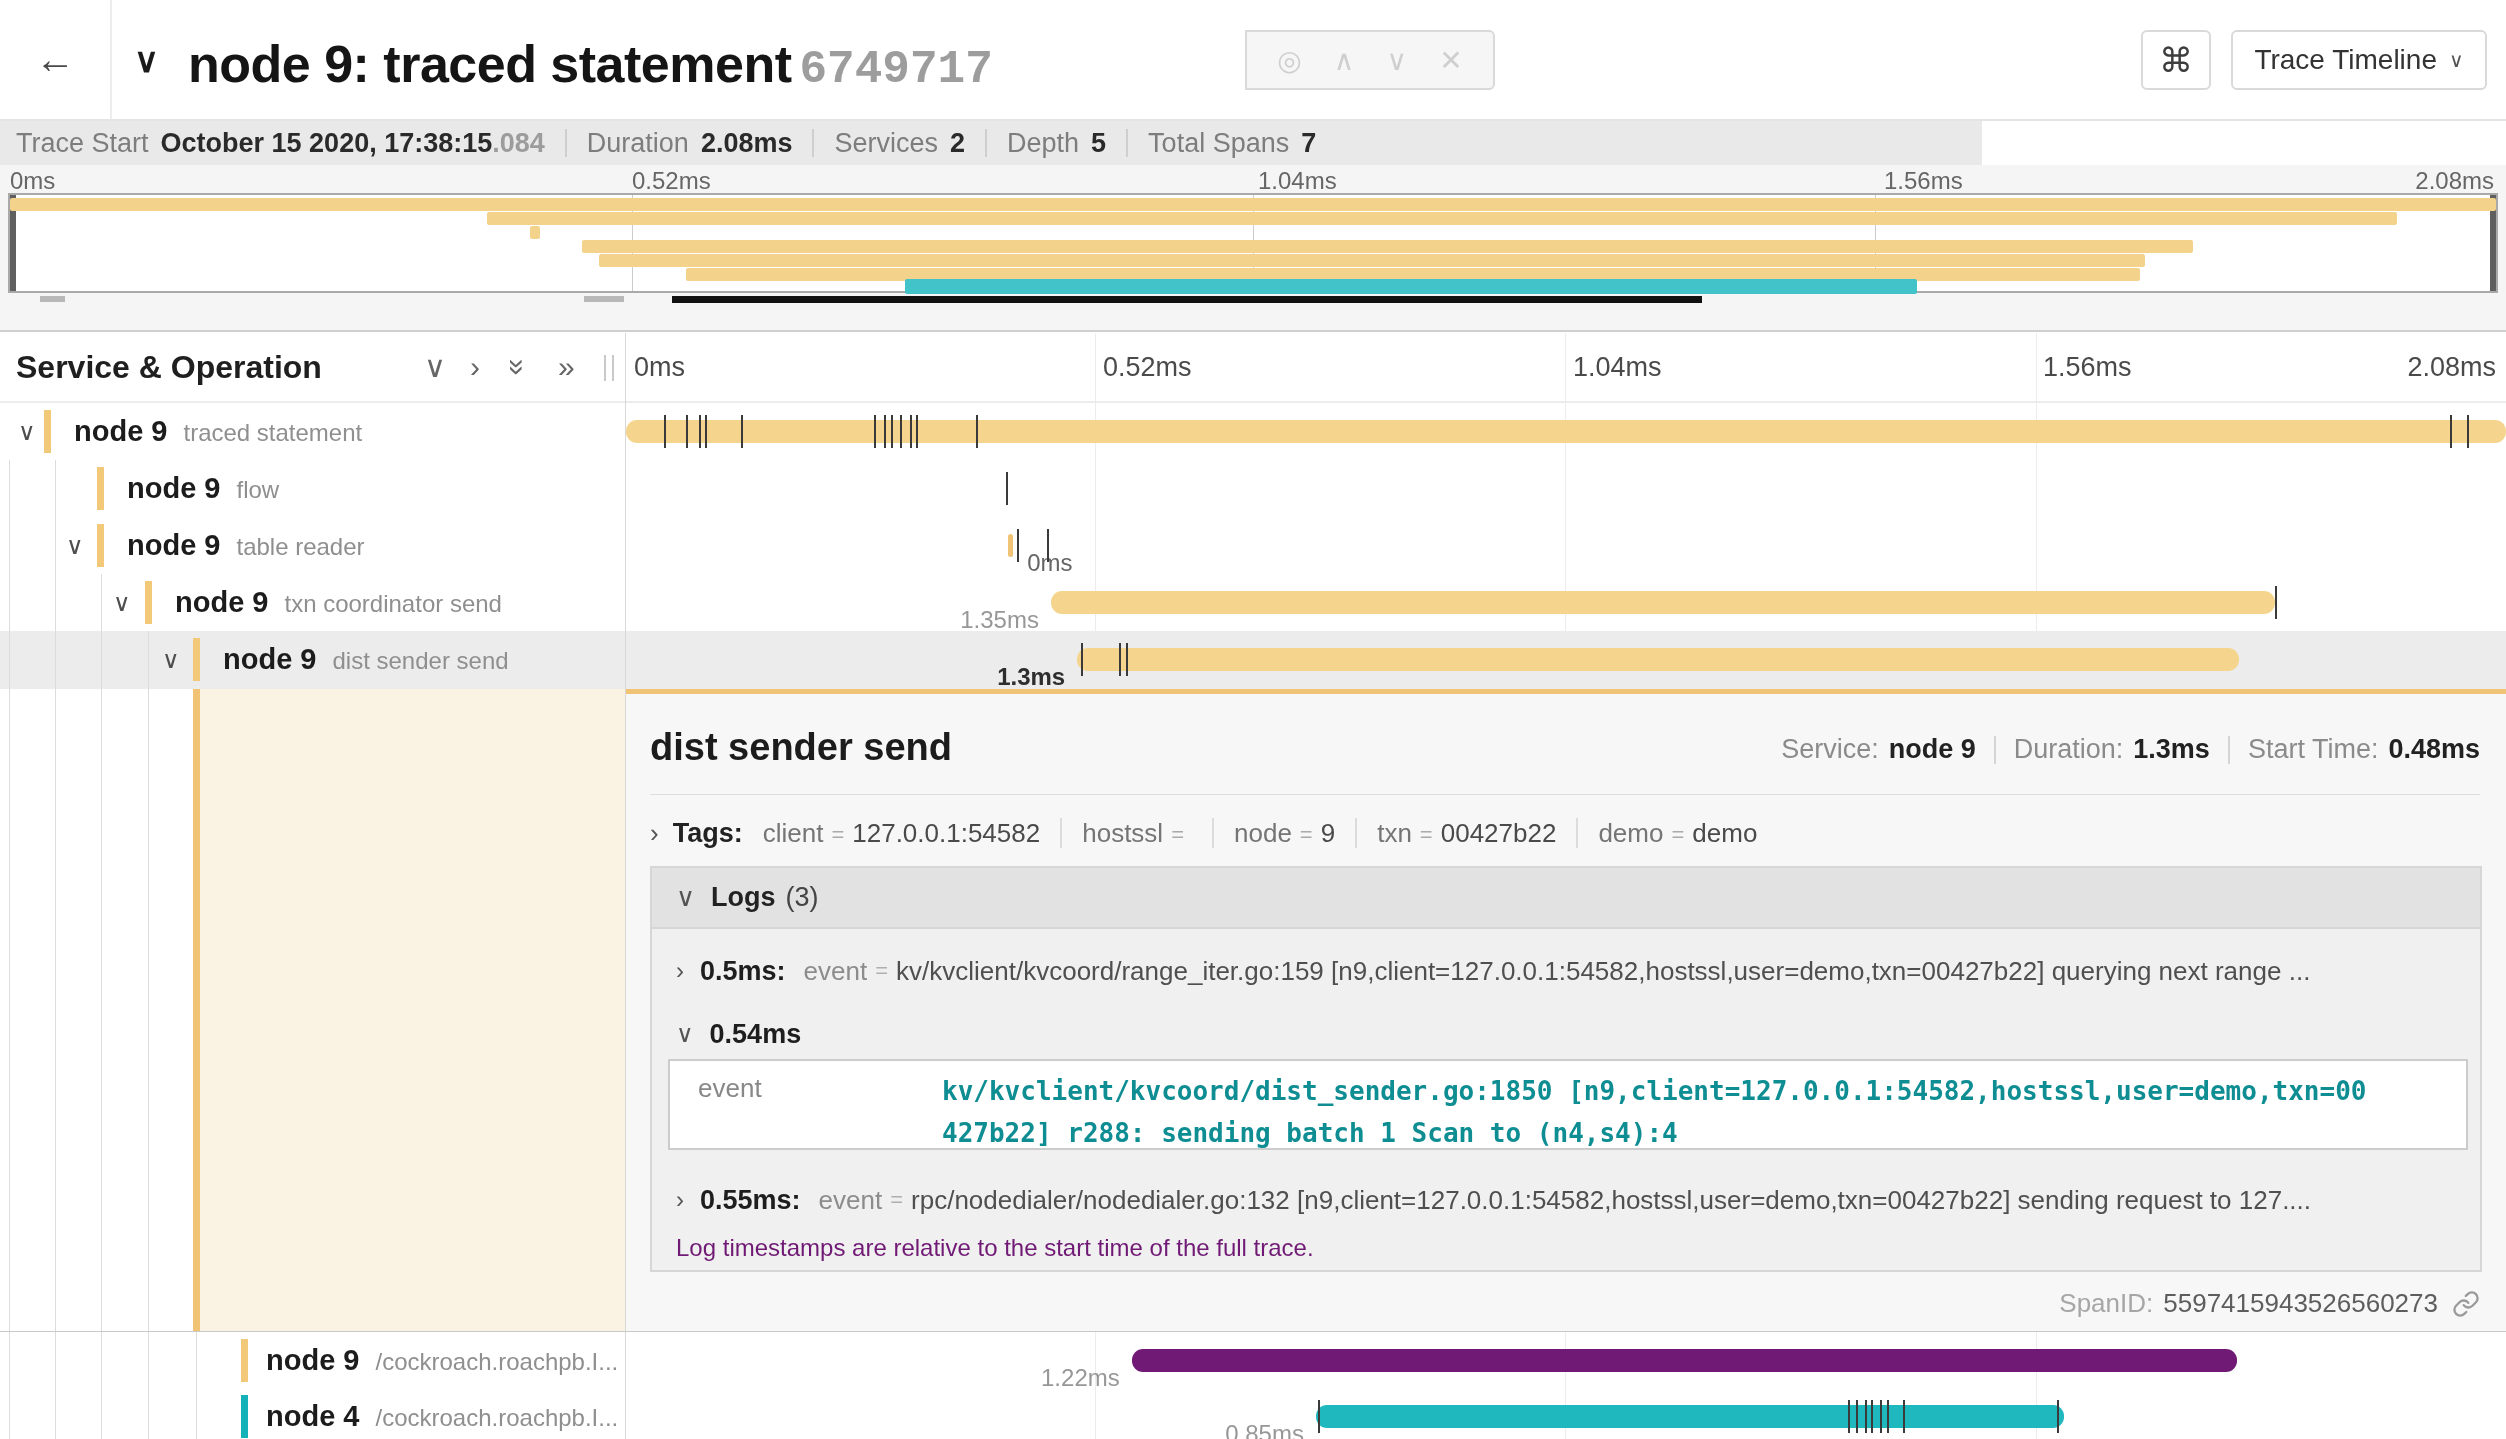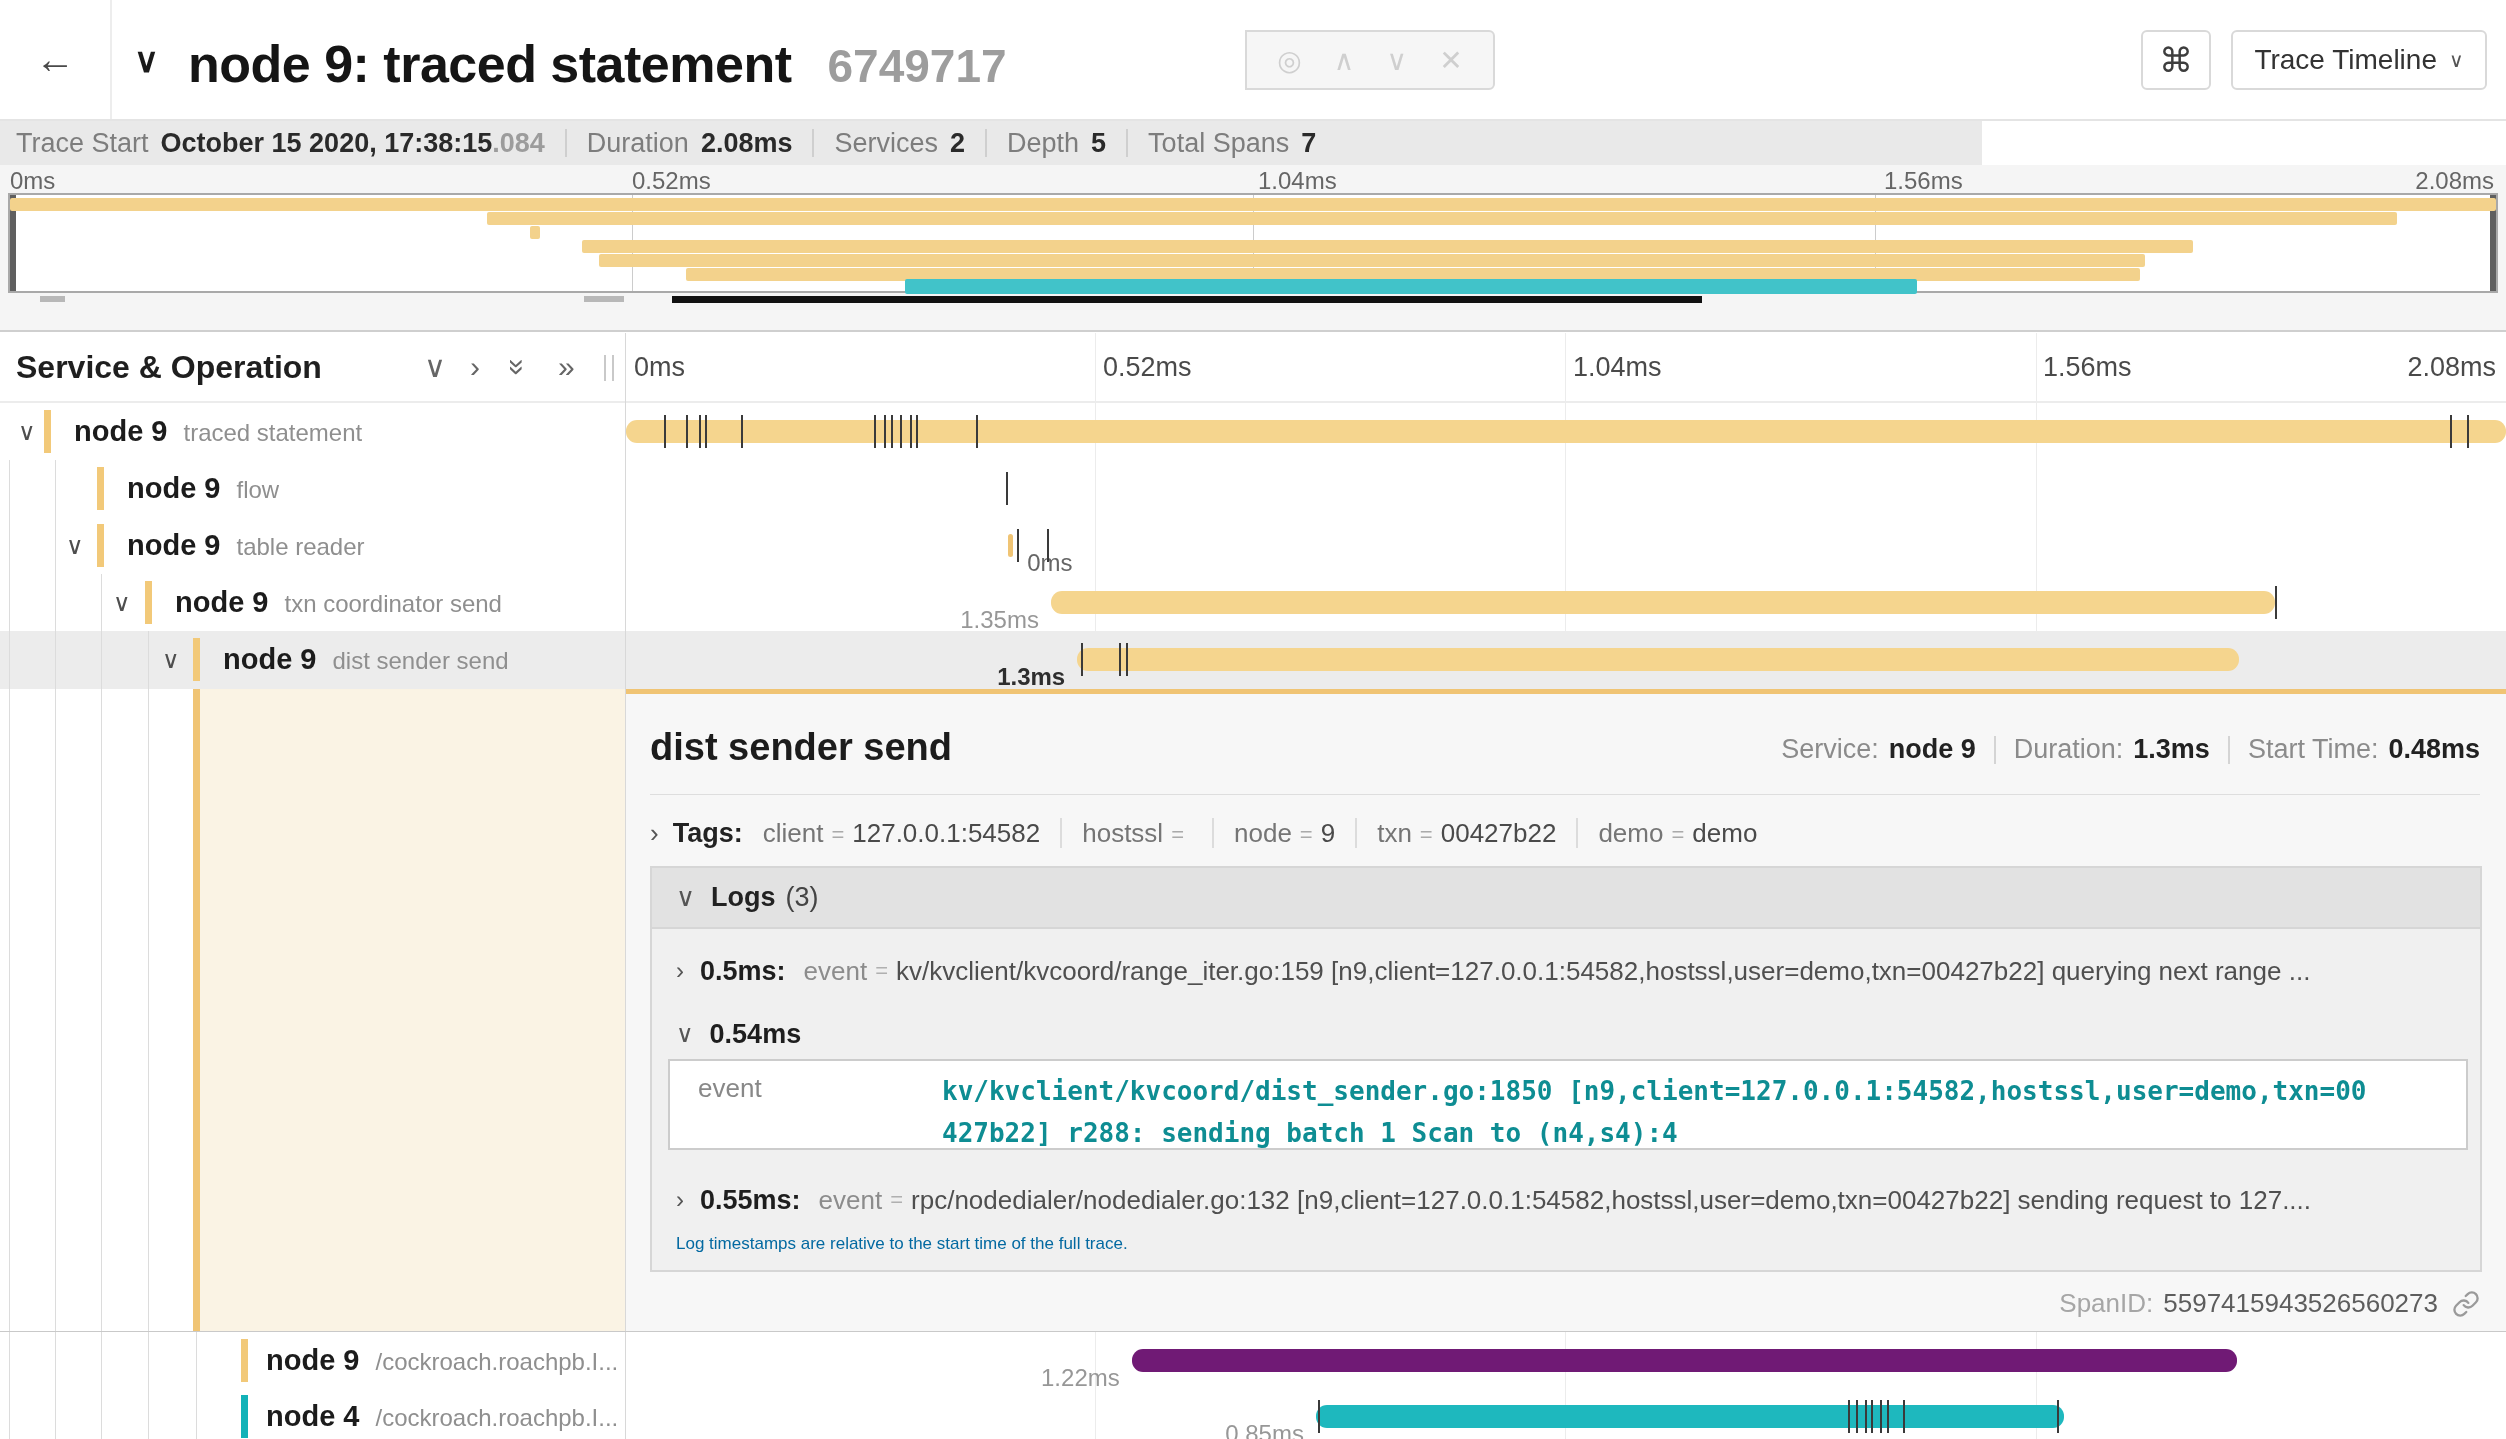--- a/index.html
+++ b/index.html
@@ -9,21 +9,21 @@
   .abs { position:absolute; }
 
   
   .topbar { left:0; top:0; width:2506px; height:121px; background:#fff; border-bottom:2px solid #e4e4e4; }
   .back-btn { left:0; top:0; width:112px; height:119px; border-right:2px solid #ededed;
               display:flex; align-items:center; justify-content:center; font-size:40px; color:#4a4a4a; cursor:pointer; }
   .title-collapse { left:134px; top:0; height:119px; display:flex; align-items:center; font-size:34px; font-weight:bold; color:#1a1a1a; cursor:pointer; }
   .trace-title { left:188px; top:0; height:119px; display:flex; align-items:baseline; }
   .trace-title-inner { display:flex; align-items:baseline; margin-top:34px; }
   .trace-title .t { font-size:52px; font-weight:bold; color:#151515; letter-spacing:-0.5px; }
-  .trace-title .id { font-size:46px; font-weight:bold; color:#9d9d9d; margin-left:36px; }
+  .trace-title .id { font-size:46px; font-weight:bold; color:#9d9d9d; margin-left:8px;font-family:Liberation Mono, monospace; }
   .find-wrap { left:1245px; top:30px; height:60px; display:flex; }
   .find-input { width:630px; height:60px; border:2px solid #d9d9d9; border-right:none; border-radius:6px 0 0 6px;
                 font-size:27px; padding:0 20px; color:#444; outline:none; background:#fff; font-family:"Liberation Sans",sans-serif; }
   .find-input::placeholder { color:#c3c3c3; }
   .find-suffix { width:250px; height:60px; border:2px solid #d9d9d9; border-radius:0 6px 6px 0; background:#f6f6f6;
                  display:flex; align-items:center; justify-content:space-around; padding:0 14px; }
   .find-suffix span { color:#cfcfcf; font-size:28px; cursor:pointer; }
   .kbd-btn { left:2141px; top:30px; width:70px; height:60px; border:2px solid #d9d9d9; border-radius:6px; background:#fff;
              display:flex; align-items:center; justify-content:center; font-size:34px; color:#3d3d3d; cursor:pointer; }
   .view-btn { left:2231px; top:30px; width:256px; height:60px; border:2px solid #d9d9d9; border-radius:6px; background:#fff;
@@ -106,21 +106,21 @@
   .log-row { position:absolute; left:24px; right:20px; height:50px; display:flex; align-items:center; cursor:pointer; white-space:nowrap; overflow:hidden; }
   .log-row .chev { font-size:24px; color:#555; margin-right:16px; flex:none; }
   .log-row .time { font-size:27px; font-weight:bold; color:#1e1e1e; margin-right:18px; flex:none; }
   .log-row .k { font-size:26px; color:#8c8c8c; flex:none; }
   .log-row .eq { font-size:22px; color:#b0b0b0; margin:0 8px; flex:none; }
   .log-row .v { font-size:26px; color:#4f4f4f; overflow:hidden; }
   .event-box { position:absolute; left:16px; top:191px; width:1800px; height:91px; background:#fff; border:2px solid #ccc; }
   .event-box .key-cell { position:absolute; left:28px; top:12px; font-size:26px; color:#888; }
   .event-box .val-cell { position:absolute; left:272px; top:9px; width:1435px; font-family:"DejaVu Sans Mono",monospace;
                          font-size:26px; font-weight:bold; color:#0e8d93; line-height:42px; word-break:break-all; }
-  .logs-footer { position:absolute; left:24px; top:366px; font-size:17px; color:#0369a1; }
+  .logs-footer { position:absolute; left:24px; top:366px; font-size:24px; color:#701a75; }
   .spanid-row { position:absolute; right:26px; top:594px; display:flex; align-items:center; font-size:26px; }
   .spanid-row .lbl { color:#a6a6a6; margin-right:10px; }
   .spanid-row .val { color:#5d5d5d; }
   .spanid-row svg { margin-left:14px; cursor:pointer; }
 
   .bottom-divider { left:0; top:1331px; width:2506px; height:1px; background:#c9c9c9; }
 </style>
 </head>
 <body>
 

